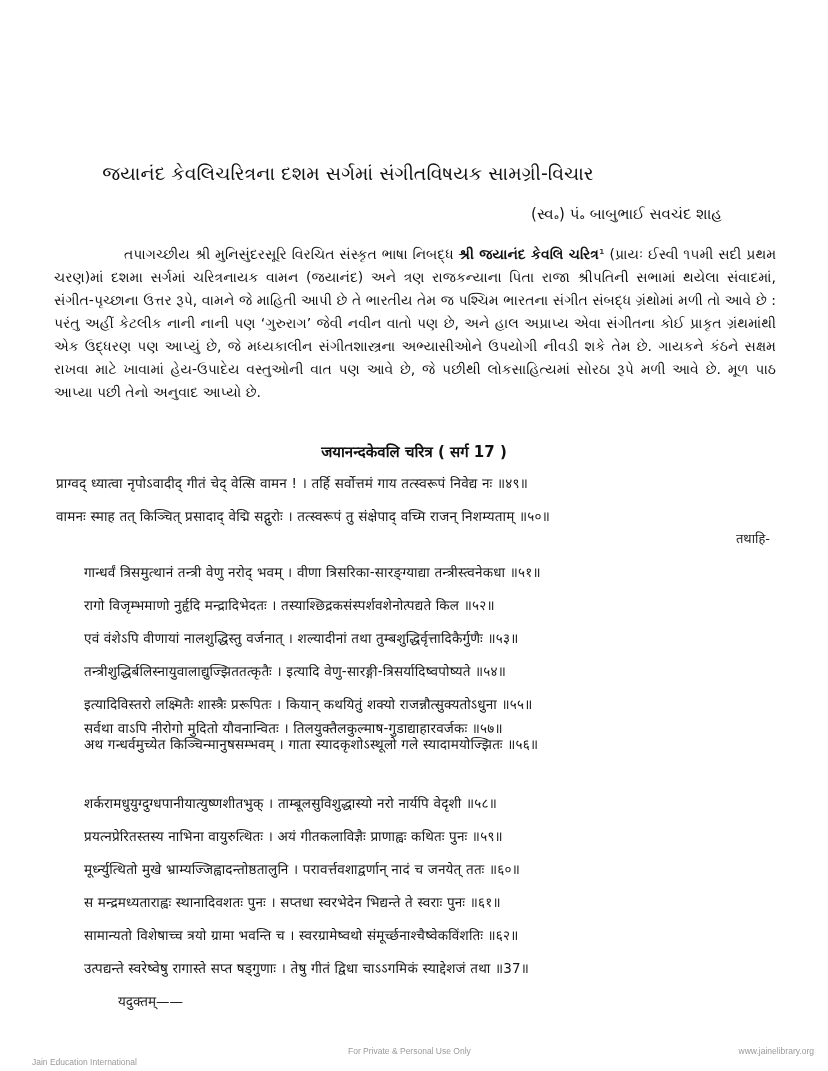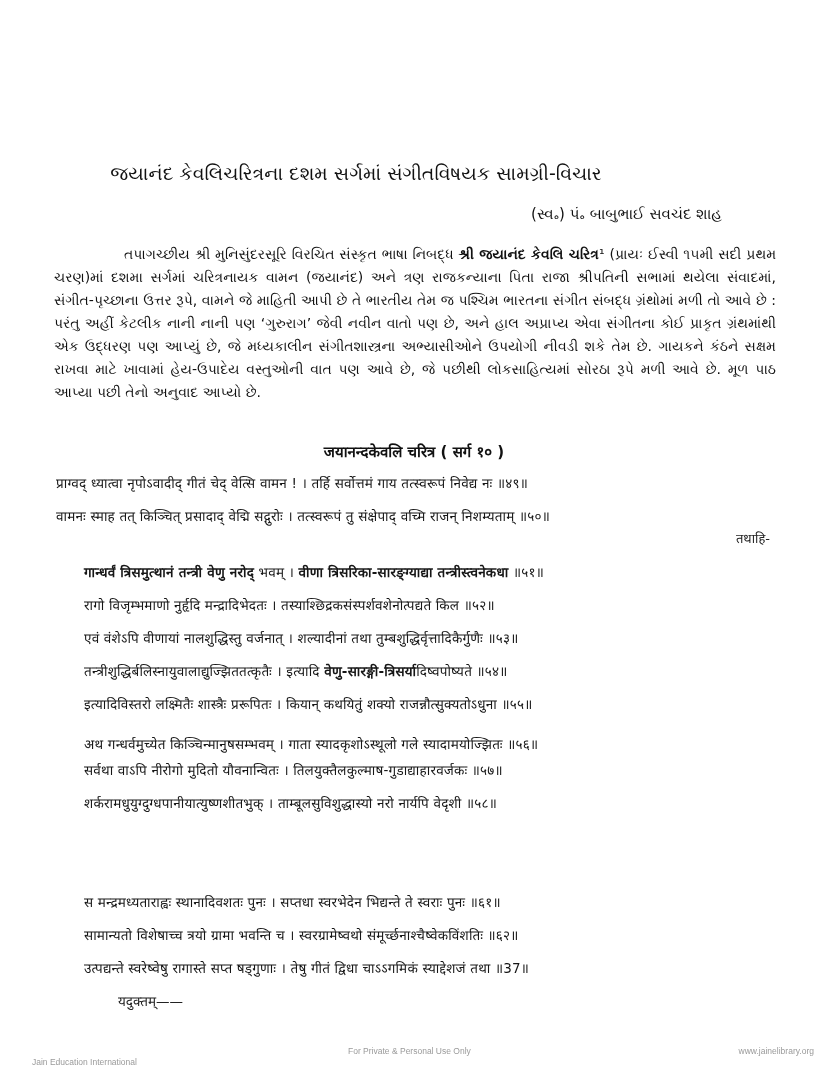--- a/index.html
+++ b/index.html
@@ -1,32 +1,32 @@
 <!DOCTYPE html>
 <html><head>
 <meta charset="utf-8">
 <style>
   html, body { margin: 0; padding: 0; background: #ffffff; }
   body { width: 828px; height: 1071px; position: relative; overflow: hidden;
          font-family: "DejaVu Serif", serif; color: #1a1a1a; }
   .page { position: absolute; left: 0; top: 0; width: 828px; height: 1071px; }
-  .title { position: absolute; top: 162px; left: 12px; width: 688px; text-align: center;
+  .title { position: absolute; top: 162px; left: 4px; width: 688px; text-align: center;
            font-family: "DejaVu Sans", sans-serif; font-size: 19px; color: #111; }
   .author { position: absolute; top: 205px; right: 106px; font-family: "DejaVu Sans", sans-serif;
             font-size: 15px; color: #111; margin-left: 36px; }
   .intro { position: absolute; top: 243px; left: 54px; width: 722px;
            font-family: "DejaVu Sans", sans-serif; font-size: 14px; line-height: 23px;
            text-align: justify; color: #111; }
   .intro .indent { display: inline-block; width: 70px; }
   .intro b { font-weight: bold; }
   .section-title { position: absolute; top: 441px; left: 0; width: 828px; text-align: center;
                    font-family: "DejaVu Sans", sans-serif; font-size: 15px; font-weight: bold; color: #111; }
   .verse { position: absolute; font-family: "DejaVu Sans", sans-serif; font-size: 13.5px;
            white-space: nowrap; color: #161616; letter-spacing: 0.2px; }
-  .verse b { font-weight: bold; }
+  .verse b { font-weight: normal; }
   .tathahi { position: absolute; top: 529px; right: 58px; font-family: "DejaVu Sans", sans-serif;
              font-size: 13px; color: #222; }
   .yaduktam { position: absolute; top: 972px; left: 118px; font-family: "DejaVu Sans", sans-serif;
               font-size: 13.5px; color: #222; }
   .footer { position: absolute; top: 1046px; font-family: "Liberation Sans", sans-serif;
             font-size: 8.5px; color: #9a9a9a; }
 </style>
 </head>
 <body>
 
@@ -34,38 +34,40 @@
 
   <div class="title">જયાનંદ કેવલિચરિત્રના દશમ સર્ગમાં સંગીતવિષયક સામગ્રી-વિચાર</div>
   <div class="author">(સ્વ૰) પં૰ બાબુભાઈ સવચંદ શાહ</div>
 
   <div class="intro">
     <span class="indent"></span><span>તપાગચ્છીય શ્રી મુનિસુંદરસૂરિ વિરચિત સંસ્કૃત ભાષા નિબદ્ધ</span>
     <b>શ્રી જયાનંદ કેવલિ ચરિત્ર</b><span>¹ (પ્રાયઃ</span>
     <span>ઈસ્વી ૧૫મી સદી પ્રથમ ચરણ)માં દશમા સર્ગમાં ચરિત્રનાયક વામન (જયાનંદ) અને ત્રણ રાજકન્યાના પિતા રાજા શ્રીપતિની સભામાં થયેલા સંવાદમાં, સંગીત-પૃચ્છાના ઉત્તર રૂપે, વામને જે માહિતી આપી છે તે ભારતીય તેમ જ પશ્ચિમ ભારતના સંગીત સંબદ્ધ ગ્રંથોમાં મળી તો આવે છે : પરંતુ અહીં કેટલીક નાની નાની પણ ‘ગુરુરાગ’ જેવી નવીન વાતો પણ છે, અને હાલ અપ્રાપ્ય એવા સંગીતના કોઈ પ્રાકૃત ગ્રંથમાંથી એક ઉદ્ધરણ પણ આપ્યું છે, જે મધ્યકાલીન સંગીતશાસ્ત્રના અભ્યાસીઓને ઉપયોગી નીવડી શકે તેમ છે. ગાયકને કંઠને સક્ષમ રાખવા માટે ખાવામાં હેય-ઉપાદેય વસ્તુઓની વાત પણ આવે છે, જે પછીથી લોકસાહિત્યમાં સોરઠા રૂપે મળી આવે છે. મૂળ પાઠ આપ્યા પછી તેનો અનુવાદ આપ્યો છે.</span>
   </div>
 
-  <div class="section-title">जयानन्दकेवलि चरित्र ( सर्ग १० )</div>
+  <div class="section-title">जयानन्दकेवलि चरित्र ( सर्ग 17 )</div>
 
   <div class="verse" style="top:474px; left:56px;">प्राग्वद् ध्यात्वा नृपोऽवादीद् गीतं चेद् वेत्सि वामन ! । तर्हि सर्वोत्तमं गाय तत्स्वरूपं निवेद्य नः ॥४९॥</div>
   <div class="verse" style="top:507px; left:56px;">वामनः स्माह तत् किञ्चित् प्रसादाद् वेद्मि सद्गुरोः । तत्स्वरूपं तु संक्षेपाद् वच्मि राजन् निशम्यताम् ॥५०॥</div>
   <div class="tathahi">तथाहि-</div>
 
   <div class="verse" style="top:563px; left:84px;">
     <b>गान्धर्वं त्रिसमुत्थानं तन्त्री वेणु नरोद्</b><span> भवम् । </span><b>वीणा त्रिसरिका-सारङ्ग्याद्या तन्त्रीस्त्वनेकधा</b><span> ॥५१॥</span>
   </div>
   <div class="verse" style="top:596px; left:84px;">रागो विजृम्भमाणो नुर्हृदि मन्द्रादिभेदतः । तस्याश्छिद्रकसंस्पर्शवशेनोत्पद्यते किल ॥५२॥</div>
   <div class="verse" style="top:629px; left:84px;">एवं वंशेऽपि वीणायां नालशुद्धिस्तु वर्जनात् । शल्यादीनां तथा तुम्बशुद्धिर्वृत्तादिकैर्गुणैः ॥५३॥</div>
   <div class="verse" style="top:662px; left:84px;">
     <span>तन्त्रीशुद्धिर्बलिस्नायुवालाद्युज्झिततत्कृतैः । इत्यादि </span><b>वेणु-सारङ्गी-त्रिसर्या</b><span>दिष्वपोष्यते ॥५४॥</span>
   </div>
   <div class="verse" style="top:695px; left:84px;">इत्यादिविस्तरो लक्ष्मितैः शास्त्रैः प्ररूपितः । कियान् कथयितुं शक्यो राजन्नौत्सुक्यतोऽधुना ॥५५॥</div>
   <div class="verse" style="top:728px; left:84px;margin-top:7px;">अथ गन्धर्वमुच्येत किञ्चिन्मानुषसम्भवम् । गाता स्यादकृशोऽस्थूलो गले स्यादामयोज्झितः ॥५६॥</div>
-  <div class="verse" style="top:761px; left:84px;">सर्वथा वाऽपि नीरोगो मुदितो यौवनान्वितः । तिलयुक्तैलकुल्माष-गुडाद्याहारवर्जकः ॥५७॥</div>
+  <div class="verse" style="top:719px; left:84px;">सर्वथा वाऽपि नीरोगो मुदितो यौवनान्वितः । तिलयुक्तैलकुल्माष-गुडाद्याहारवर्जकः ॥५७॥</div>
   <div class="verse" style="top:794px; left:84px;">शर्करामधुयुग्दुग्धपानीयात्युष्णशीतभुक् । ताम्बूलसुविशुद्धास्यो नरो नार्यपि वेदृशी ॥५८॥</div>
+  <div class="verse" style="top:827px; left:84px;">प्रयत्नप्रेरितस्तस्य नाभिना वायुरुत्थितः । अयं गीतकलाविज्ञैः प्राणाह्वः कथितः पुनः ॥५९॥</div>
+  <div class="verse" style="top:860px; left:84px;">मूर्ध्न्युत्थितो मुखे भ्राम्यज्जिह्वादन्तोष्ठतालुनि । परावर्त्तवशाद्वर्णान् नादं च जनयेत् ततः ॥६०॥</div>
   <div class="verse" style="top:893px; left:84px;text-align:right;">स मन्द्रमध्यताराह्वः स्थानादिवशतः पुनः । सप्तधा स्वरभेदेन भिद्यन्ते ते स्वराः पुनः ॥६१॥</div>
   <div class="verse" style="top:926px; left:84px;">सामान्यतो विशेषाच्च त्रयो ग्रामा भवन्ति च । स्वरग्रामेष्वथो संमूर्च्छनाश्चैष्वेकविंशतिः ॥६२॥</div>
   <div class="verse" style="top:959px; left:84px;">उत्पद्यन्ते स्वरेष्वेषु रागास्ते सप्त षड्गुणाः । तेषु गीतं द्विधा चाऽऽगमिकं स्याद्देशजं तथा ॥37॥</div>
 
   <div class="yaduktam" style="top:992px;">यदुक्तम्——</div>
 
   <div class="footer" style="left:32px;margin-top:11px;">Jain Education International</div>
   <div class="footer" style="left:348px;">For Private &amp; Personal Use Only</div>
   <div class="footer" style="right:14px;">www.jainelibrary.org</div>
 </div>

